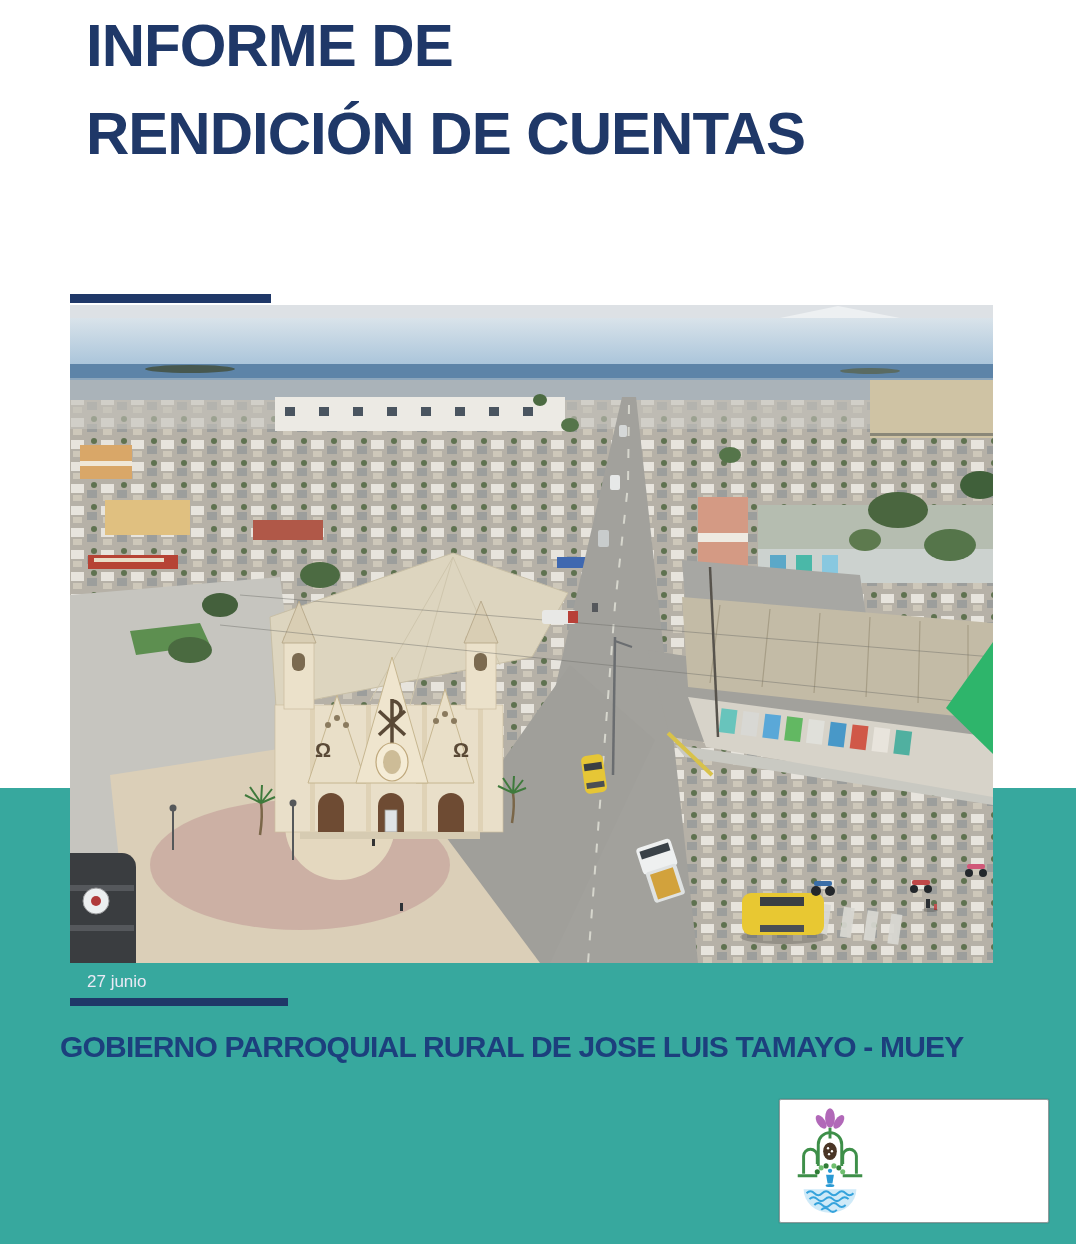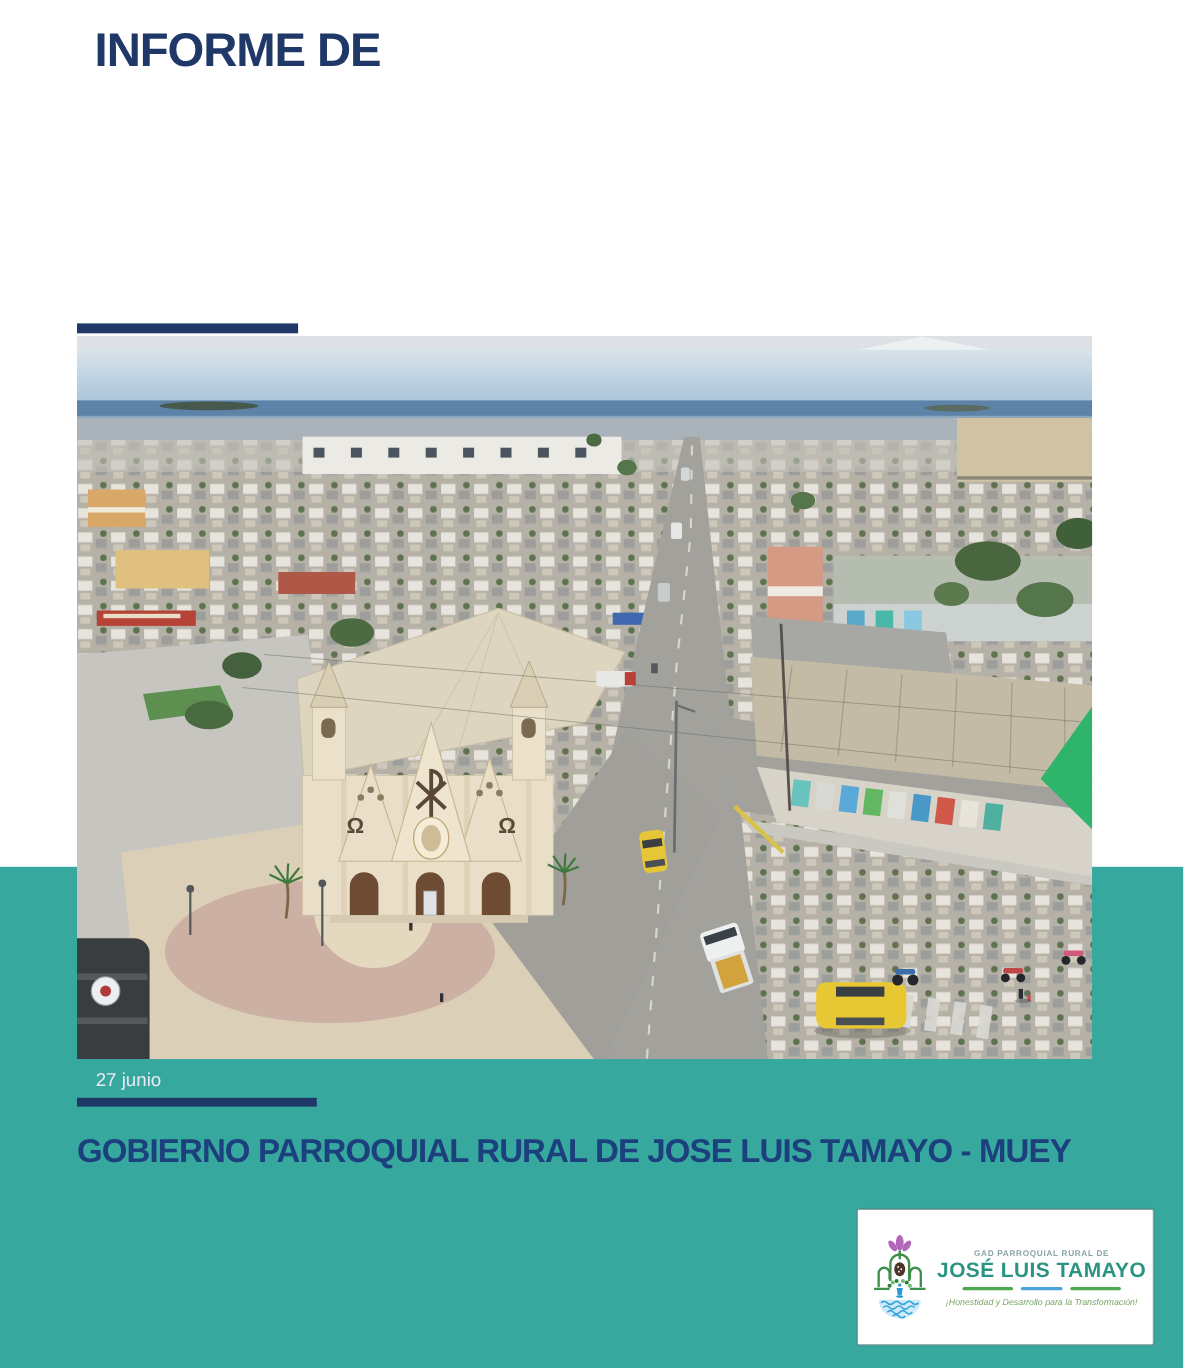--- a/index.html
+++ b/index.html
@@ -1,27 +1,27 @@
 <!DOCTYPE html>
 <html style="--navy: #1f3868; --teal: #37a89e; --arrow_green: #2eb56b; --org_blue: #1c3f7d; --date_text: #eae9f5; --logo_teal: #2a9384; --logo_green: #4aa84e; --logo_blue: #4aa3dc;"><head>
 <meta charset="utf-8">
 <style>
   html,body{margin:0;padding:0;background:#fff;}
   .page{position:relative;width:1076px;height:1244px;background:#ffffff;overflow:hidden;
         font-family:"Liberation Sans",sans-serif;}
   .teal-band{position:absolute;left:0;top:788px;width:1076px;height:456px;
              background:var(--teal,#37a89e);}
   .title-block{position:absolute;left:86px;top:2px;color:var(--navy,#1f3868);
-               font-weight:bold;font-size:43px;line-height:88px;letter-spacing:-1px;white-space:nowrap;}
+               font-weight:bold;font-size:60px;line-height:88px;letter-spacing:-1px;white-space:nowrap;}
   .title-rule{position:absolute;left:70px;top:294px;width:201px;height:9px;background:var(--navy,#1f3868);}
   .photo-frame{position:absolute;left:70px;top:305px;width:923px;height:658px;overflow:hidden;}
   .photo-frame svg{display:block;}
   .date-label{position:absolute;left:71px;top:972px;font-size:17px;color:var(--date_text,#eae9f5);margin-left:16px;}
   .date-rule{position:absolute;left:70px;top:998px;width:218px;height:8px;background:var(--navy,#1f3868);}
-  .org-title{position:absolute;left:70px;top:1030px;font-size:30px;font-weight:bold;
+  .org-title{position:absolute;left:60px;top:1030px;font-size:30px;font-weight:bold;
              letter-spacing:-0.8px;color:var(--org_blue,#1c3f7d);white-space:nowrap;}
   .logo-card{position:absolute;left:779px;top:1099px;width:270px;height:124px;background:#fff;
              border:1px solid #8e9b9b;border-radius:2px;box-shadow:0 0 0 1px #4a4a4a22;
              display:flex;align-items:center;padding:0 6px;box-sizing:border-box;}
   .logo-text{display:flex;flex-direction:column;align-items:center;margin-left:2px;flex:1;}
   .logo-small{font-size:7.5px;font-weight:bold;letter-spacing:0.6px;color:#8aa5a8;white-space:nowrap;}
   .logo-name{font-size:19px;font-weight:bold;letter-spacing:0.4px;color:var(--logo_teal,#2a9384);
              white-space:nowrap;margin-top:1px;}
   .logo-divider{display:flex;gap:7px;margin-top:3px;}
   .logo-divider span{height:3px;border-radius:2px;}
@@ -31,20 +31,21 @@
 </style>
 </head>
 <body>
 
 <div class="page">
 
   <div class="teal-band"></div>
 
   <div class="title-block">
     <div>INFORME DE</div>
+    <div>RENDICIÓN DE CUENTAS</div>
   </div>
 
   <div class="title-rule"></div>
 
   <div class="photo-frame">
     <svg width="923" height="658" viewBox="0 0 923 658" xmlns="http://www.w3.org/2000/svg">
       <defs>
         <linearGradient id="skyGrad" x1="0" y1="0" x2="0" y2="1">
           <stop offset="0" stop-color="#d9e3ea"></stop>
             <stop offset="1" stop-color="#a9c4da"></stop>
@@ -313,25 +314,15 @@
       <g>
         <path d="M18,84 a27,24 0 0 0 54,0 z" fill="#cfeaf8"></path>
         <g stroke="#35a3dc" stroke-width="2" fill="none">
           <path d="M21,88 q4,-4 8,0 t8,0 t8,0 t8,0 t8,0 t8,0"></path>
           <path d="M24,94 q4,-4 8,0 t8,0 t8,0 t8,0 t8,0"></path>
           <path d="M29,100 q4,-4 8,0 t8,0 t8,0 t8,0"></path>
           <path d="M36,105 q4,-4 8,0 t8,0"></path>
         </g>
       </g>
     </svg>
-    <div class="logo-text">
-      <div class="logo-small">GAD PARROQUIAL RURAL DE</div>
-      <div class="logo-name">JOSÉ LUIS TAMAYO</div>
-      <div class="logo-divider">
-        <span class="seg-g"></span>
-        <span class="seg-b"></span>
-        <span class="seg-g"></span>
-      </div>
-      <div class="logo-tagline">¡Honestidad y Desarrollo para la Transformación!</div>
-    </div>
   </div>
 
 </div>
 
 </body></html>

